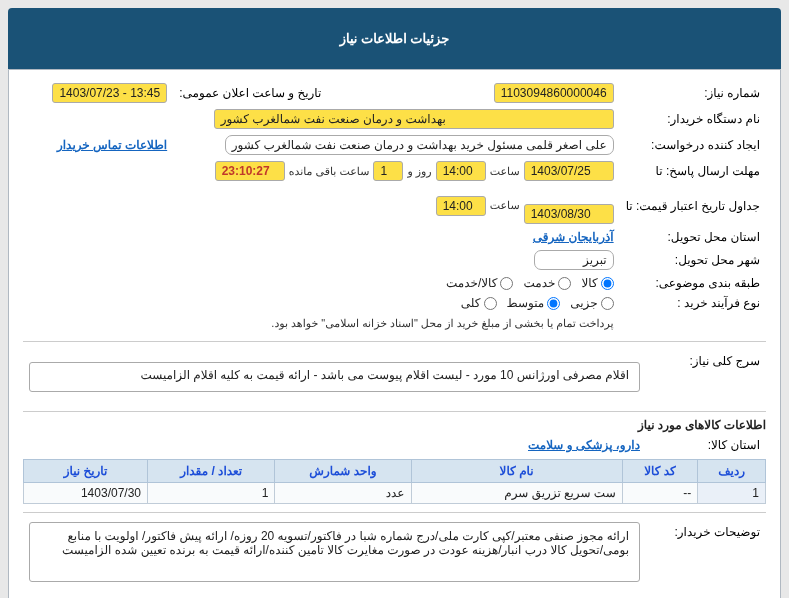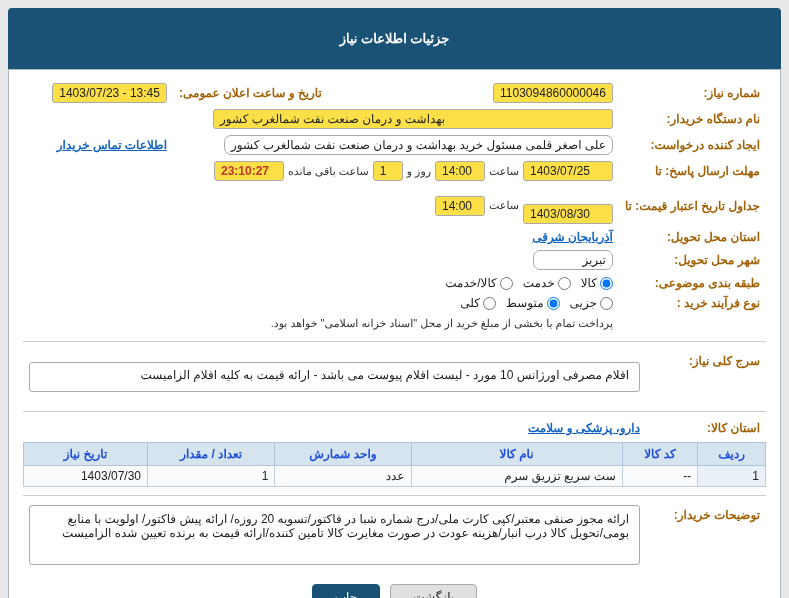--- a/index.html
+++ b/index.html
@@ -36,22 +36,22 @@
       width: 100%;
       border-collapse: collapse;
       margin-bottom: 8px;
     }
     .info-table td {
       padding: 3px 6px;
       vertical-align: middle;
       font-size: 12px;
     }
     .label-cell {
-      color: #a16207;
-      font-weight: bold;
+      color: #000000;
+      font-weight: normal;
       white-space: nowrap;
       text-align: right;
       width: 120px;
     }
     .value-box {
       background: #fde047;
       border: 1px solid #aaa;
       border-radius: 3px;
       padding: 2px 6px;
       min-width: 80px;
@@ -323,20 +323,21 @@
         <td class="label-cell" style="vertical-align:top; padding-top:6px;">سرج کلی نیاز:</td>
         <td>
           <div class="sarj-koli-box">اقلام مصرفی اورژانس 10 مورد - لیست اقلام پیوست می باشد - ارائه قیمت به کلیه اقلام الزامیست</div>
         </td>
       </tr>
     </tbody>
       </table>
 
     <hr class="divider">
 
+    <div class="section-title">اطلاعات کالاهای مورد نیاز</div>
 
     <table class="info-table" style="margin-bottom:4px;">
       <tbody>
           <tr>
         <td class="label-cell">استان کالا:</td>
         <td>
           <span class="blue-link">دارو، پزشکی و سلامت</span>
         </td>
       </tr>
     </tbody>

